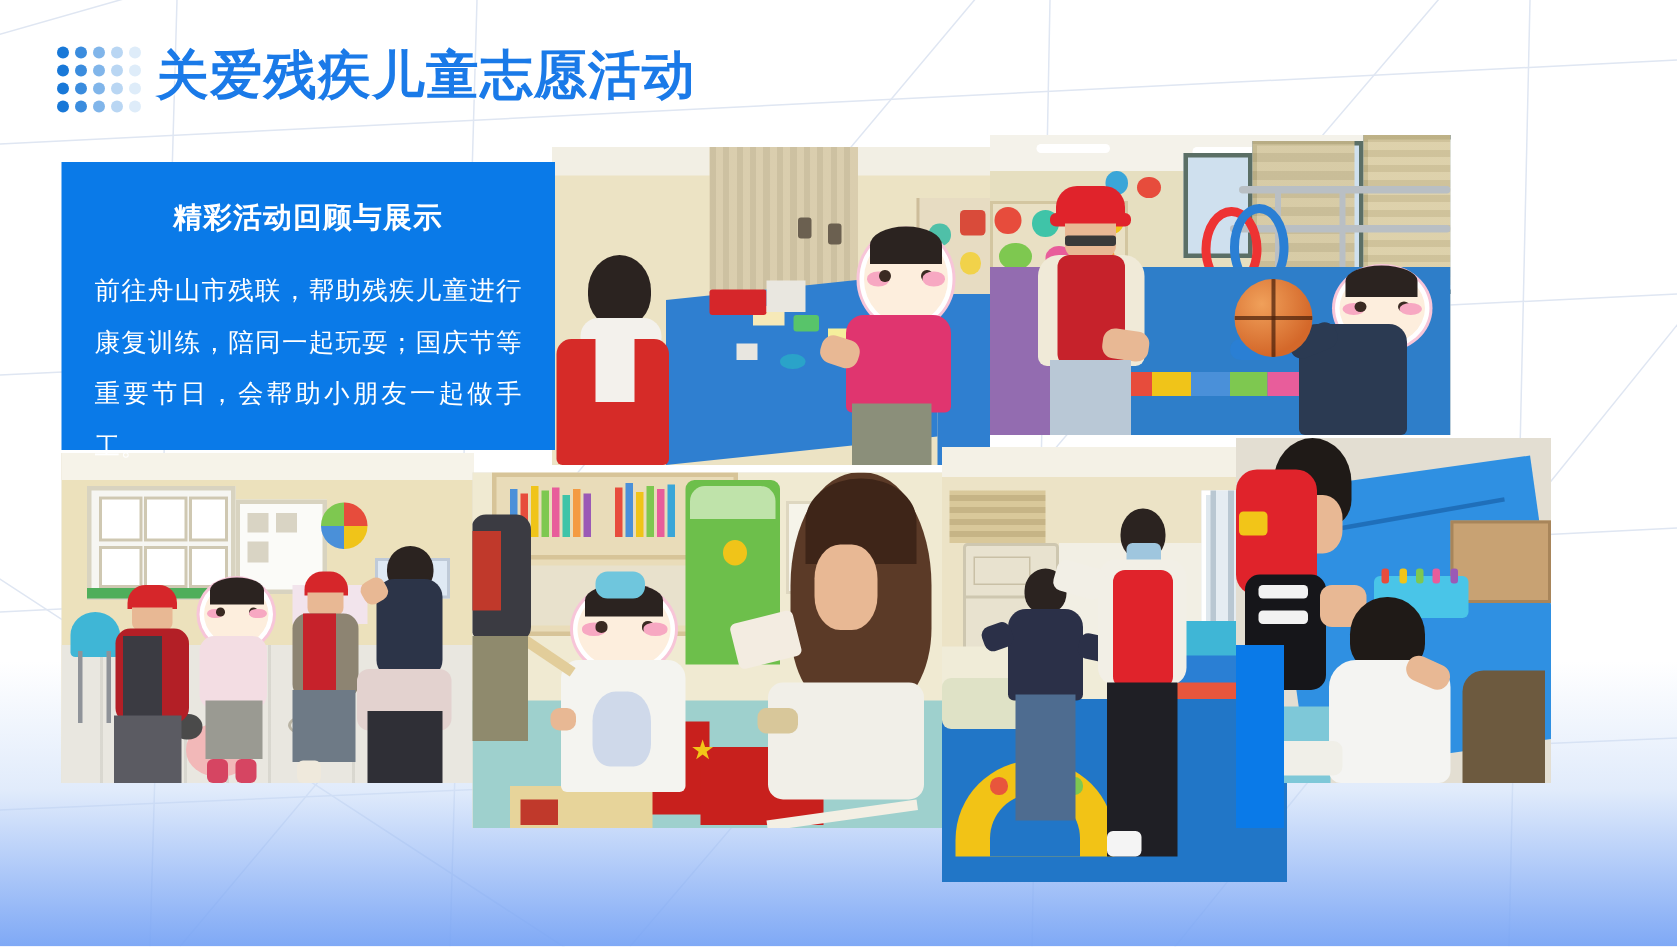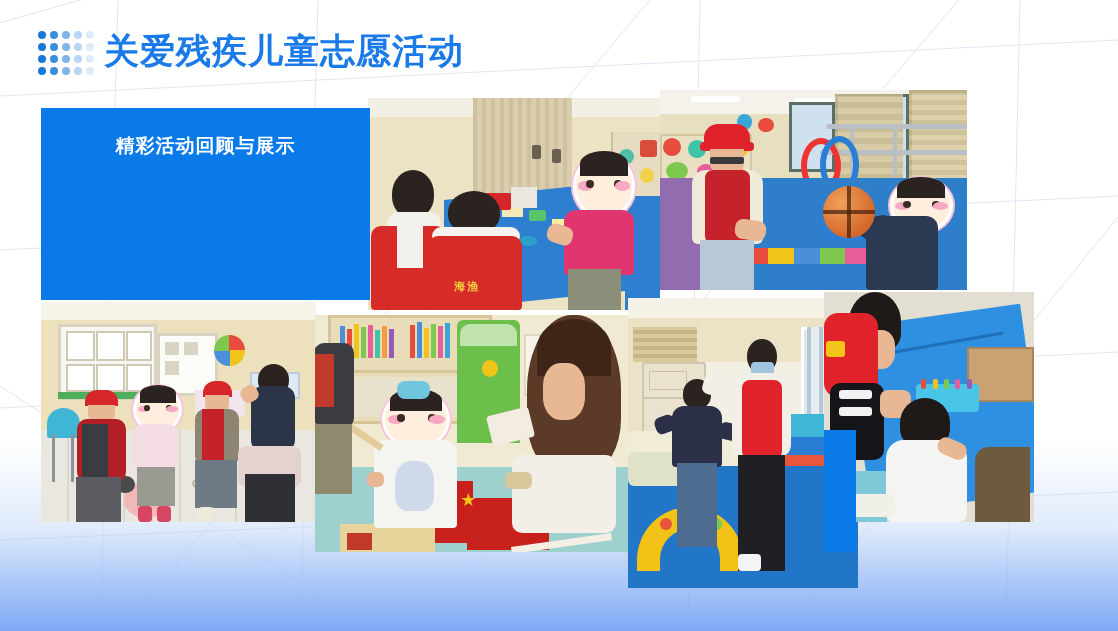--- a/index.html
+++ b/index.html
@@ -296,26 +296,20 @@
       <div style="position:absolute;left:36%;top:45%;width:13%;height:8%;background:#d6262a;border-radius:2px;"></div>
       <div style="position:absolute;left:49%;top:42%;width:9%;height:10%;background:#e9e7e0;"></div>
 
       <div class="person" style="left:1%; top:34%; width:30%; height:66%;">
         <div class="head" style="left:24%; top:0; width:48%; height:34%;"></div>
         <div style="position:absolute;left:18%;top:30%;width:62%;height:18%;background:#f3f1ec;border-radius:12px;"></div>
         <div class="p1-vest" style="left:0; top:40%; width:86%; height:60%;"></div>
         <div style="position:absolute;left:30%;top:40%;width:30%;height:30%;background:#f3f1ec;"></div>
       </div>
 
-      <div class="person" style="left:20%; top:44%; width:34%; height:56%;">
-        <div class="head" style="left:22%; top:0; width:52%; height:36%;"></div>
-        <div style="position:absolute;left:6%;top:30%;width:88%;height:16%;background:#f5f3ee;border-radius:14px;"></div>
-        <div class="p1-vest" style="left:2%; top:38%; width:94%; height:62%;"></div>
-        <div class="p1-vest-text" style="left:28%; top:74%;">海渔</div>
-      </div>
 
       <div class="person" style="right:8%; top:26%; width:26%; height:74%;">
         <div class="emoji-mask" style="left:16%; top:0; width:74%; height:38%;">
           <div class="emoji-hair"></div>
           <div class="emoji-eyes">
               <i></i>
               <i></i>
             </div>
         </div>
         <div style="position:absolute;left:4%;top:36%;width:92%;height:42%;background:#e0356f;border-radius:12px 12px 4px 4px;"></div>
@@ -626,15 +620,16 @@
         <div style="position:absolute;left:6%;top:10%;width:88%;height:90%;background:#6d5a3f;border-radius:14px 0 0 0;"></div>
       </div>
       <div style="position:absolute;left:12%;bottom:2%;width:22%;height:10%;background:#f0efe8;border-radius:6px;"></div>
     </div>
   </div>
 
   <div class="photo-accent-left" style="left:824px; top:430px; width:32px; height:122px;"></div>
 
   <div class="caption-card">
     <div class="caption-title">精彩活动回顾与展示</div>
+    <div class="caption-body">前往舟山市残联，帮助残疾儿童进行康复训练，陪同一起玩耍；国庆节等重要节日，会帮助小朋友一起做手工。</div>
   </div>
 
 </div>
 
 </body></html>

